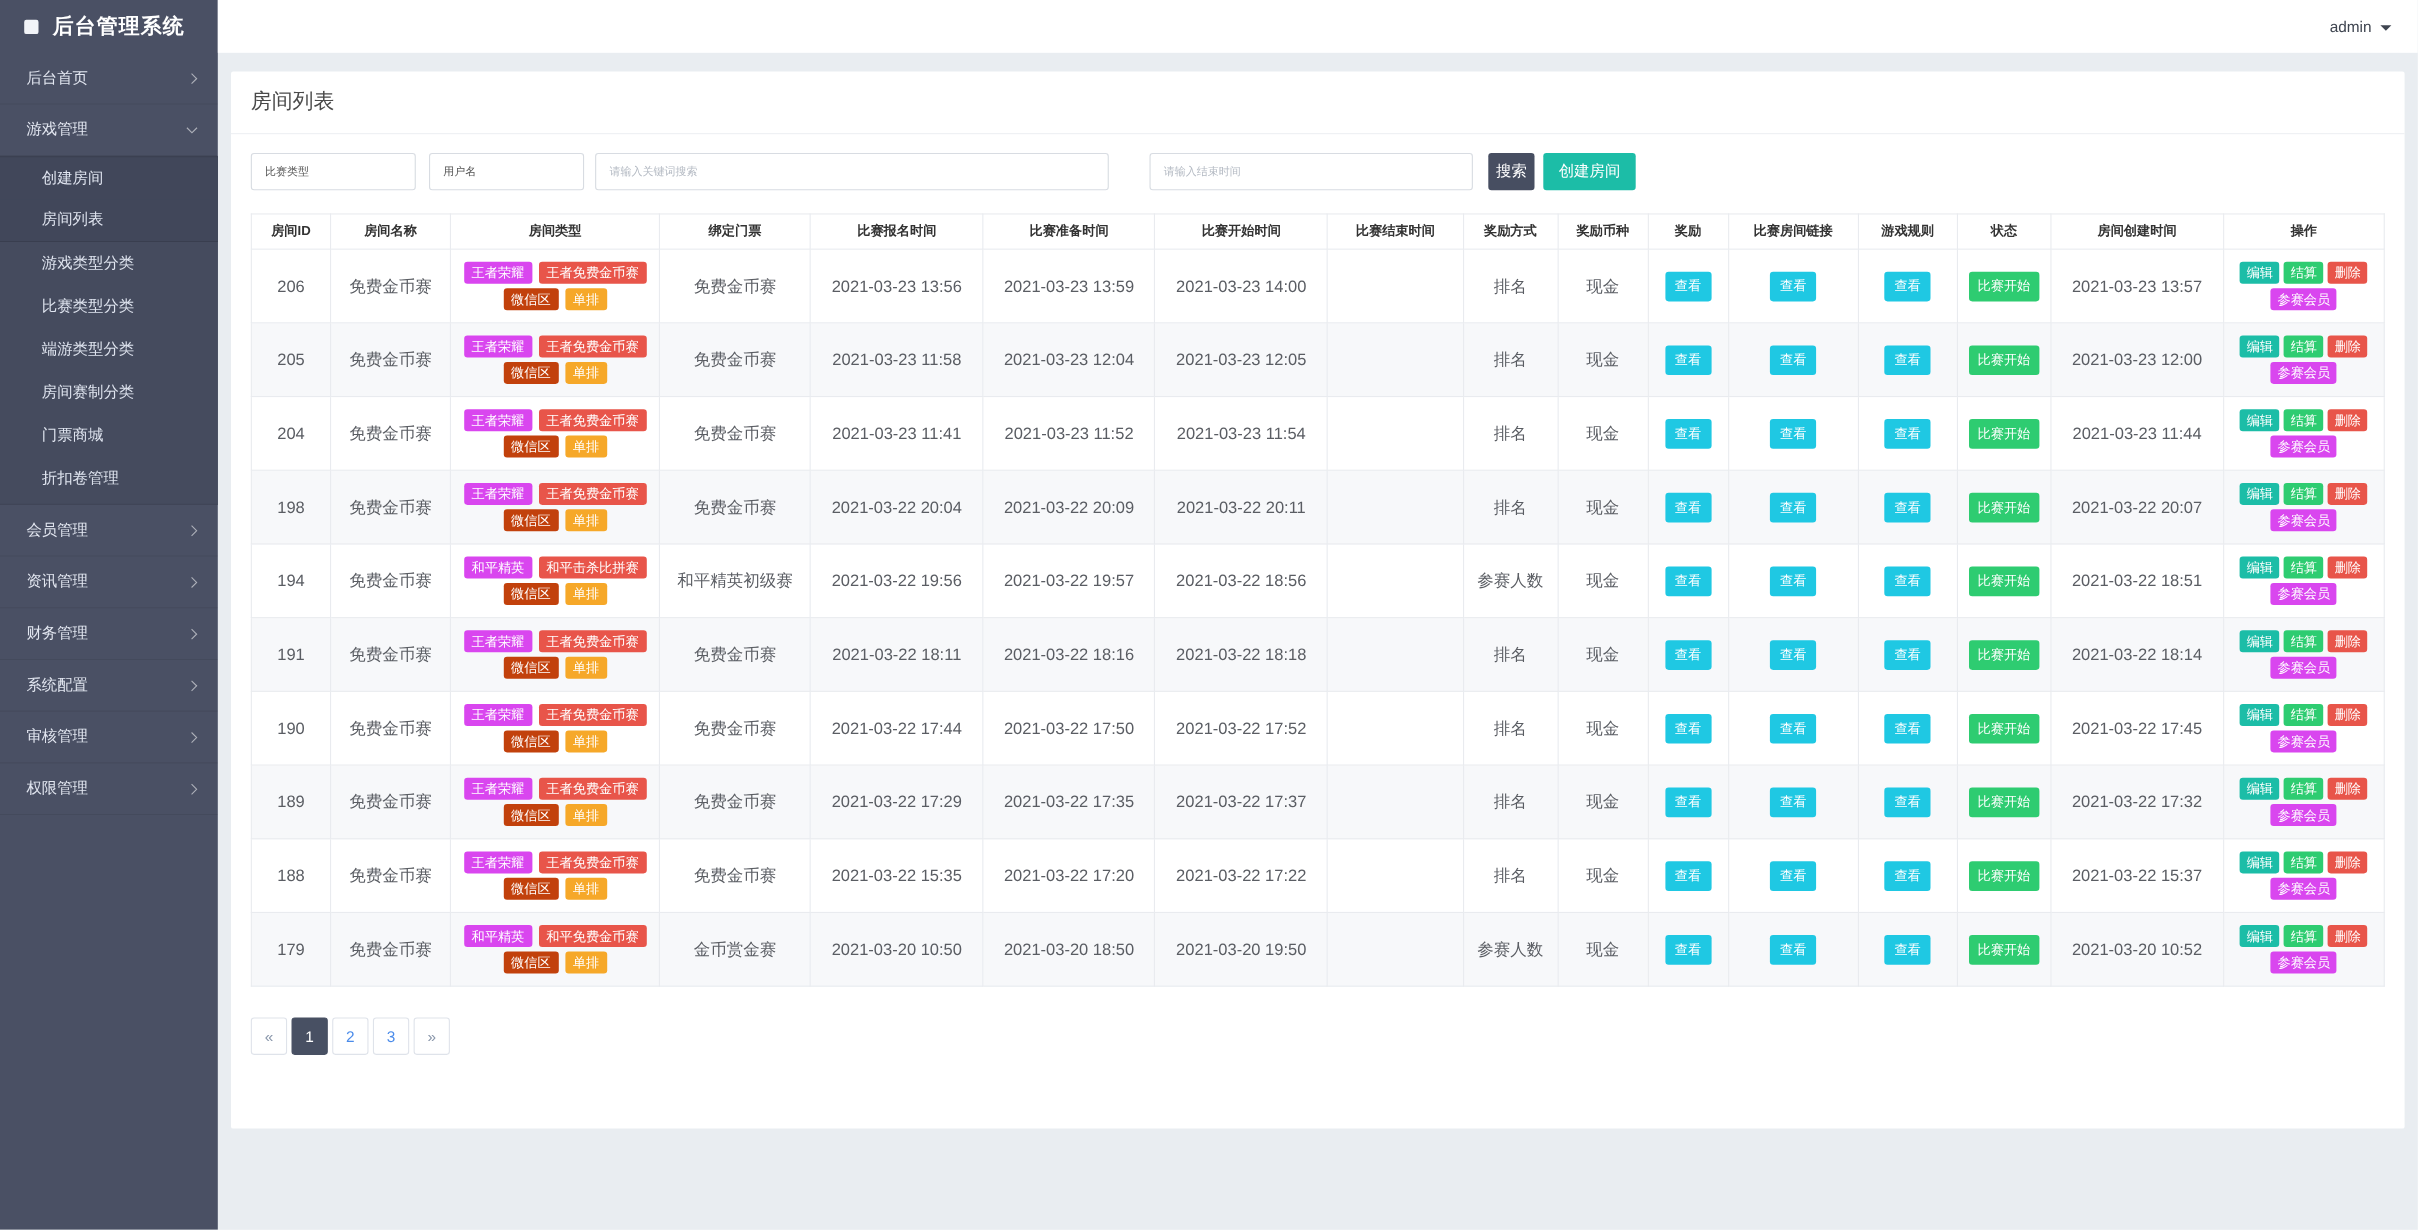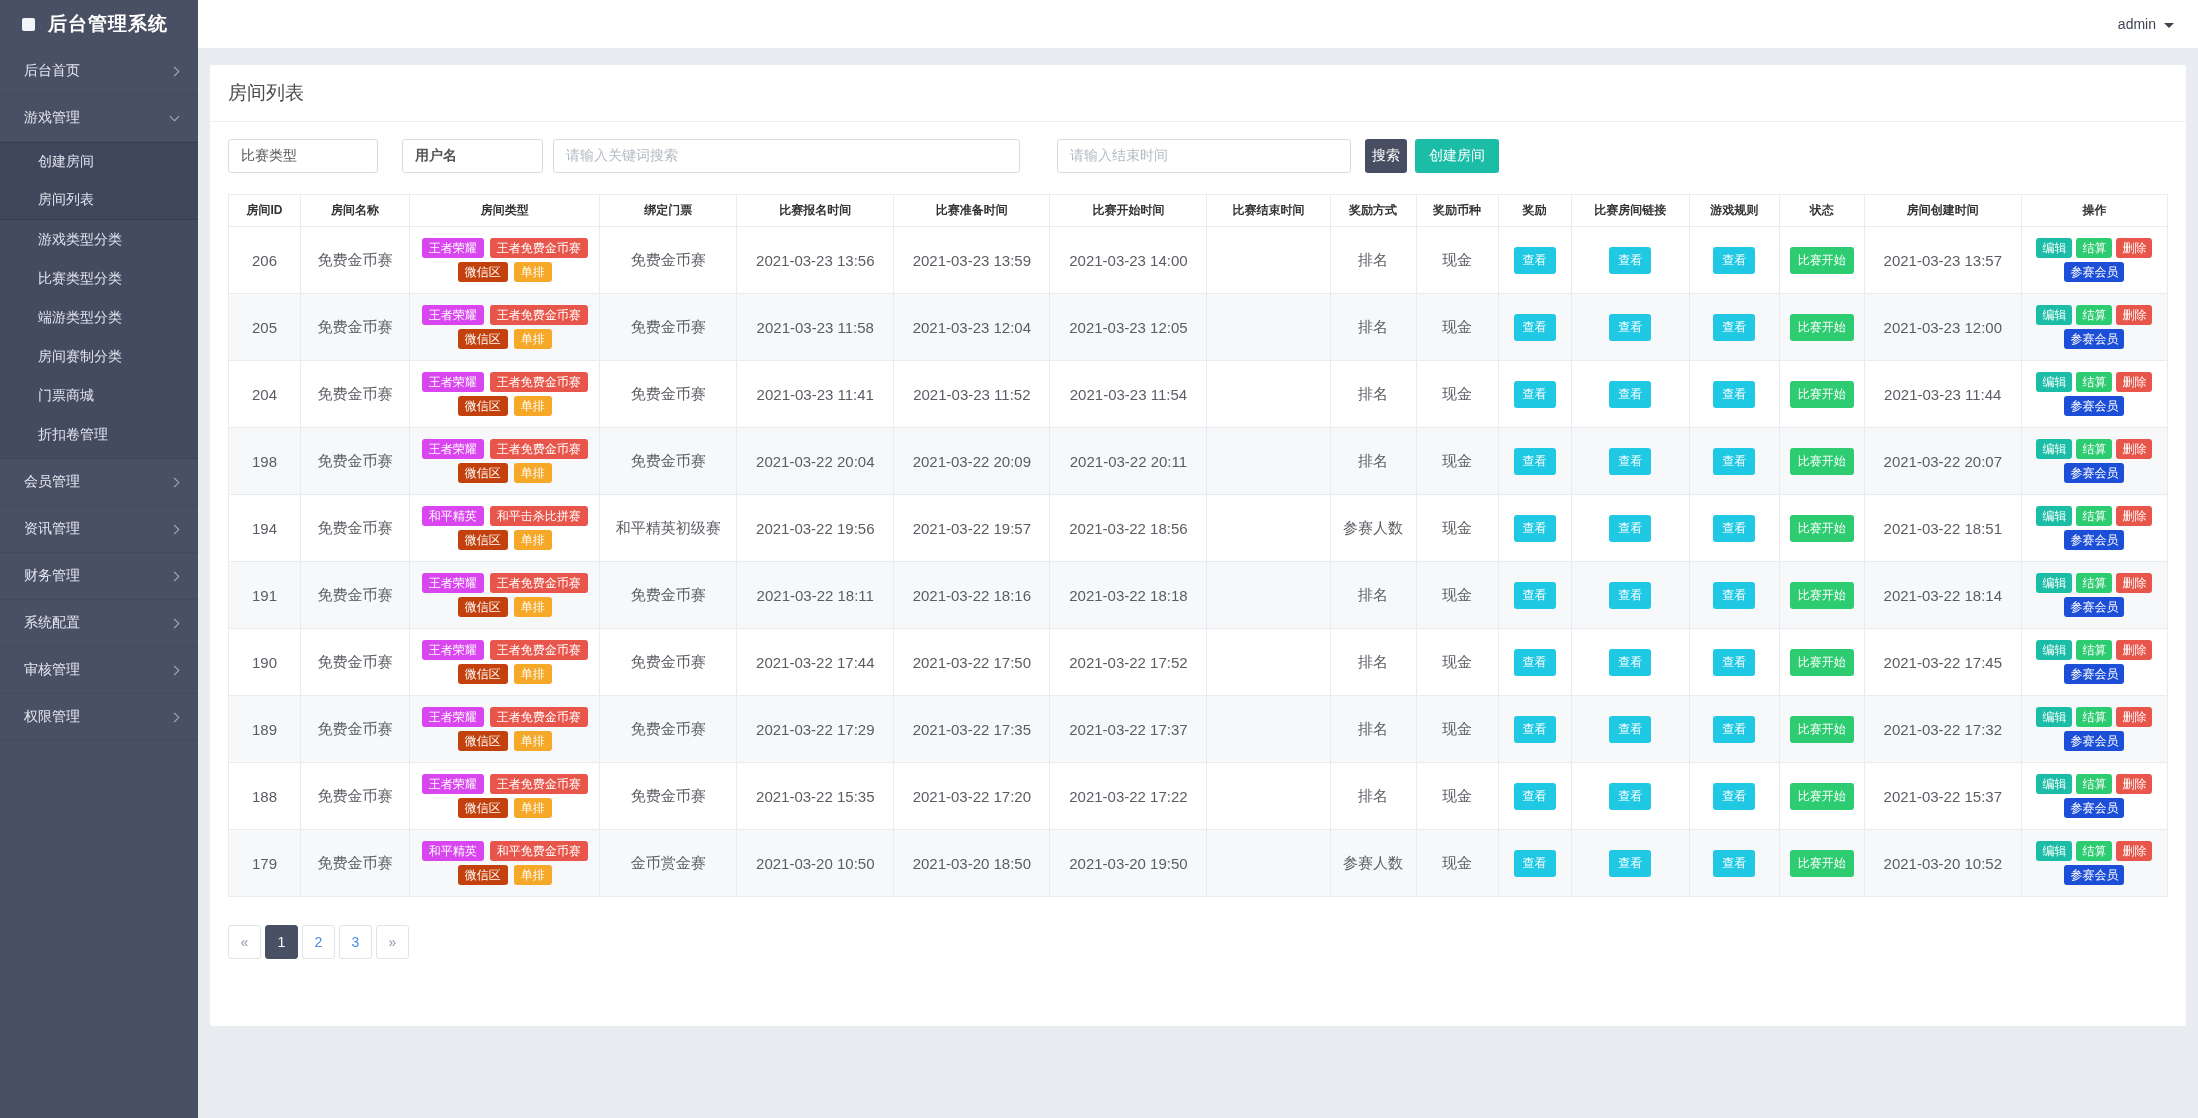--- a/index.html
+++ b/index.html
@@ -28,23 +28,23 @@
   .admin { font-size:14px; color:#3f4550; display:flex; align-items:center; cursor:pointer; }
   .caret-down { width:0; height:0; border-left:5px solid transparent; border-right:5px solid transparent; border-top:5px solid #3f4550; margin-left:8px; margin-top:2px; }
 
   .content { padding:17px 12px 0; }
   .card { background:#fff; border-radius:2px; height:961px; }
   .card-header { height:57px; line-height:56px; padding:0 18px; font-size:19px; color:#4a4a4a; border-bottom:1px solid #eef0f3; }
   .card-body { padding:0 18px; }
 
   
   .filters { display:flex; align-items:center; margin-top:17px; }
-  .f-box { height:34px; border:1px solid #d8dce2; border-radius:3px; background:#fff; font-size:14px; display:flex; align-items:center; padding:0 12px; color:#555; }
+  .f-box { height:34px; border:1px solid #d8dce2; border-radius:3px; background:#fff; font-size:10px; display:flex; align-items:center; padding:0 12px; color:#555; }
   .f-select1 { width:150px; }
-  .f-select2 { width:141px; margin-left:24px;font-weight:bold; }
+  .f-select2 { width:141px; margin-left:12px; }
   .f-keyword { width:467px; margin-left:10px; }
   .f-start { width:296px; margin-left:27px; }
   .f-end { width:294px; margin-left:37px; }
   .placeholder { color:#b4bac3; }
   .btn { display:inline-flex; align-items:center; justify-content:center; color:#fff; border:none; border-radius:3px; cursor:pointer; }
   .btn-search { width:42px; height:34px; background:#474e61; font-size:14px; margin-left:14px; }
   .btn-create { height:34px; padding:0 14px; background:#1cbda7; font-size:14px; margin-left:8px; }
 
   
   table { width:100%; border-collapse:collapse; table-layout:fixed; margin-top:21px; }
@@ -58,21 +58,21 @@
   .tag.red { background:#e8554a; }
   .tag.green { background:#c2410c; }
   .tag.orange { background:#f6a829; }
   .sbtn { display:inline-block; padding:5px 9px; border-radius:3px; color:#fff; font-size:12px; cursor:pointer; white-space:nowrap; }
   .sbtn.view { background:#1fc8e3; }
   .sbtn.status { background:#2ecc71; padding:5px 8px; }
   .opbtn { display:inline-block; padding:4px 6px; border-radius:3px; color:#fff; font-size:12px; cursor:pointer; margin:1px 2px; white-space:nowrap; }
   .opbtn.edit { background:#1cbda7; }
   .opbtn.settle { background:#2ecc71; }
   .opbtn.del { background:#e8554a; }
-  .opbtn.members { background:#1d4ed8; }
+  .opbtn.members { background:#d946ef; }
   .opline { line-height:1; margin:2px 0; }
 
   
   .pagination { display:flex; margin-top:28px; }
   .page-item { min-width:33px; height:34px; border:1px solid #dfe3ea; border-radius:3px; background:#fff; color:#4a8bea; font-size:14px; display:flex; align-items:center; justify-content:center; margin-right:4px; cursor:pointer; }
   .page-item.arrow { color:#8a97ab; }
   .page-item.active { background:#485063; border-color:#485063; color:#fff; }
 </style>
 </head>
 <body>

